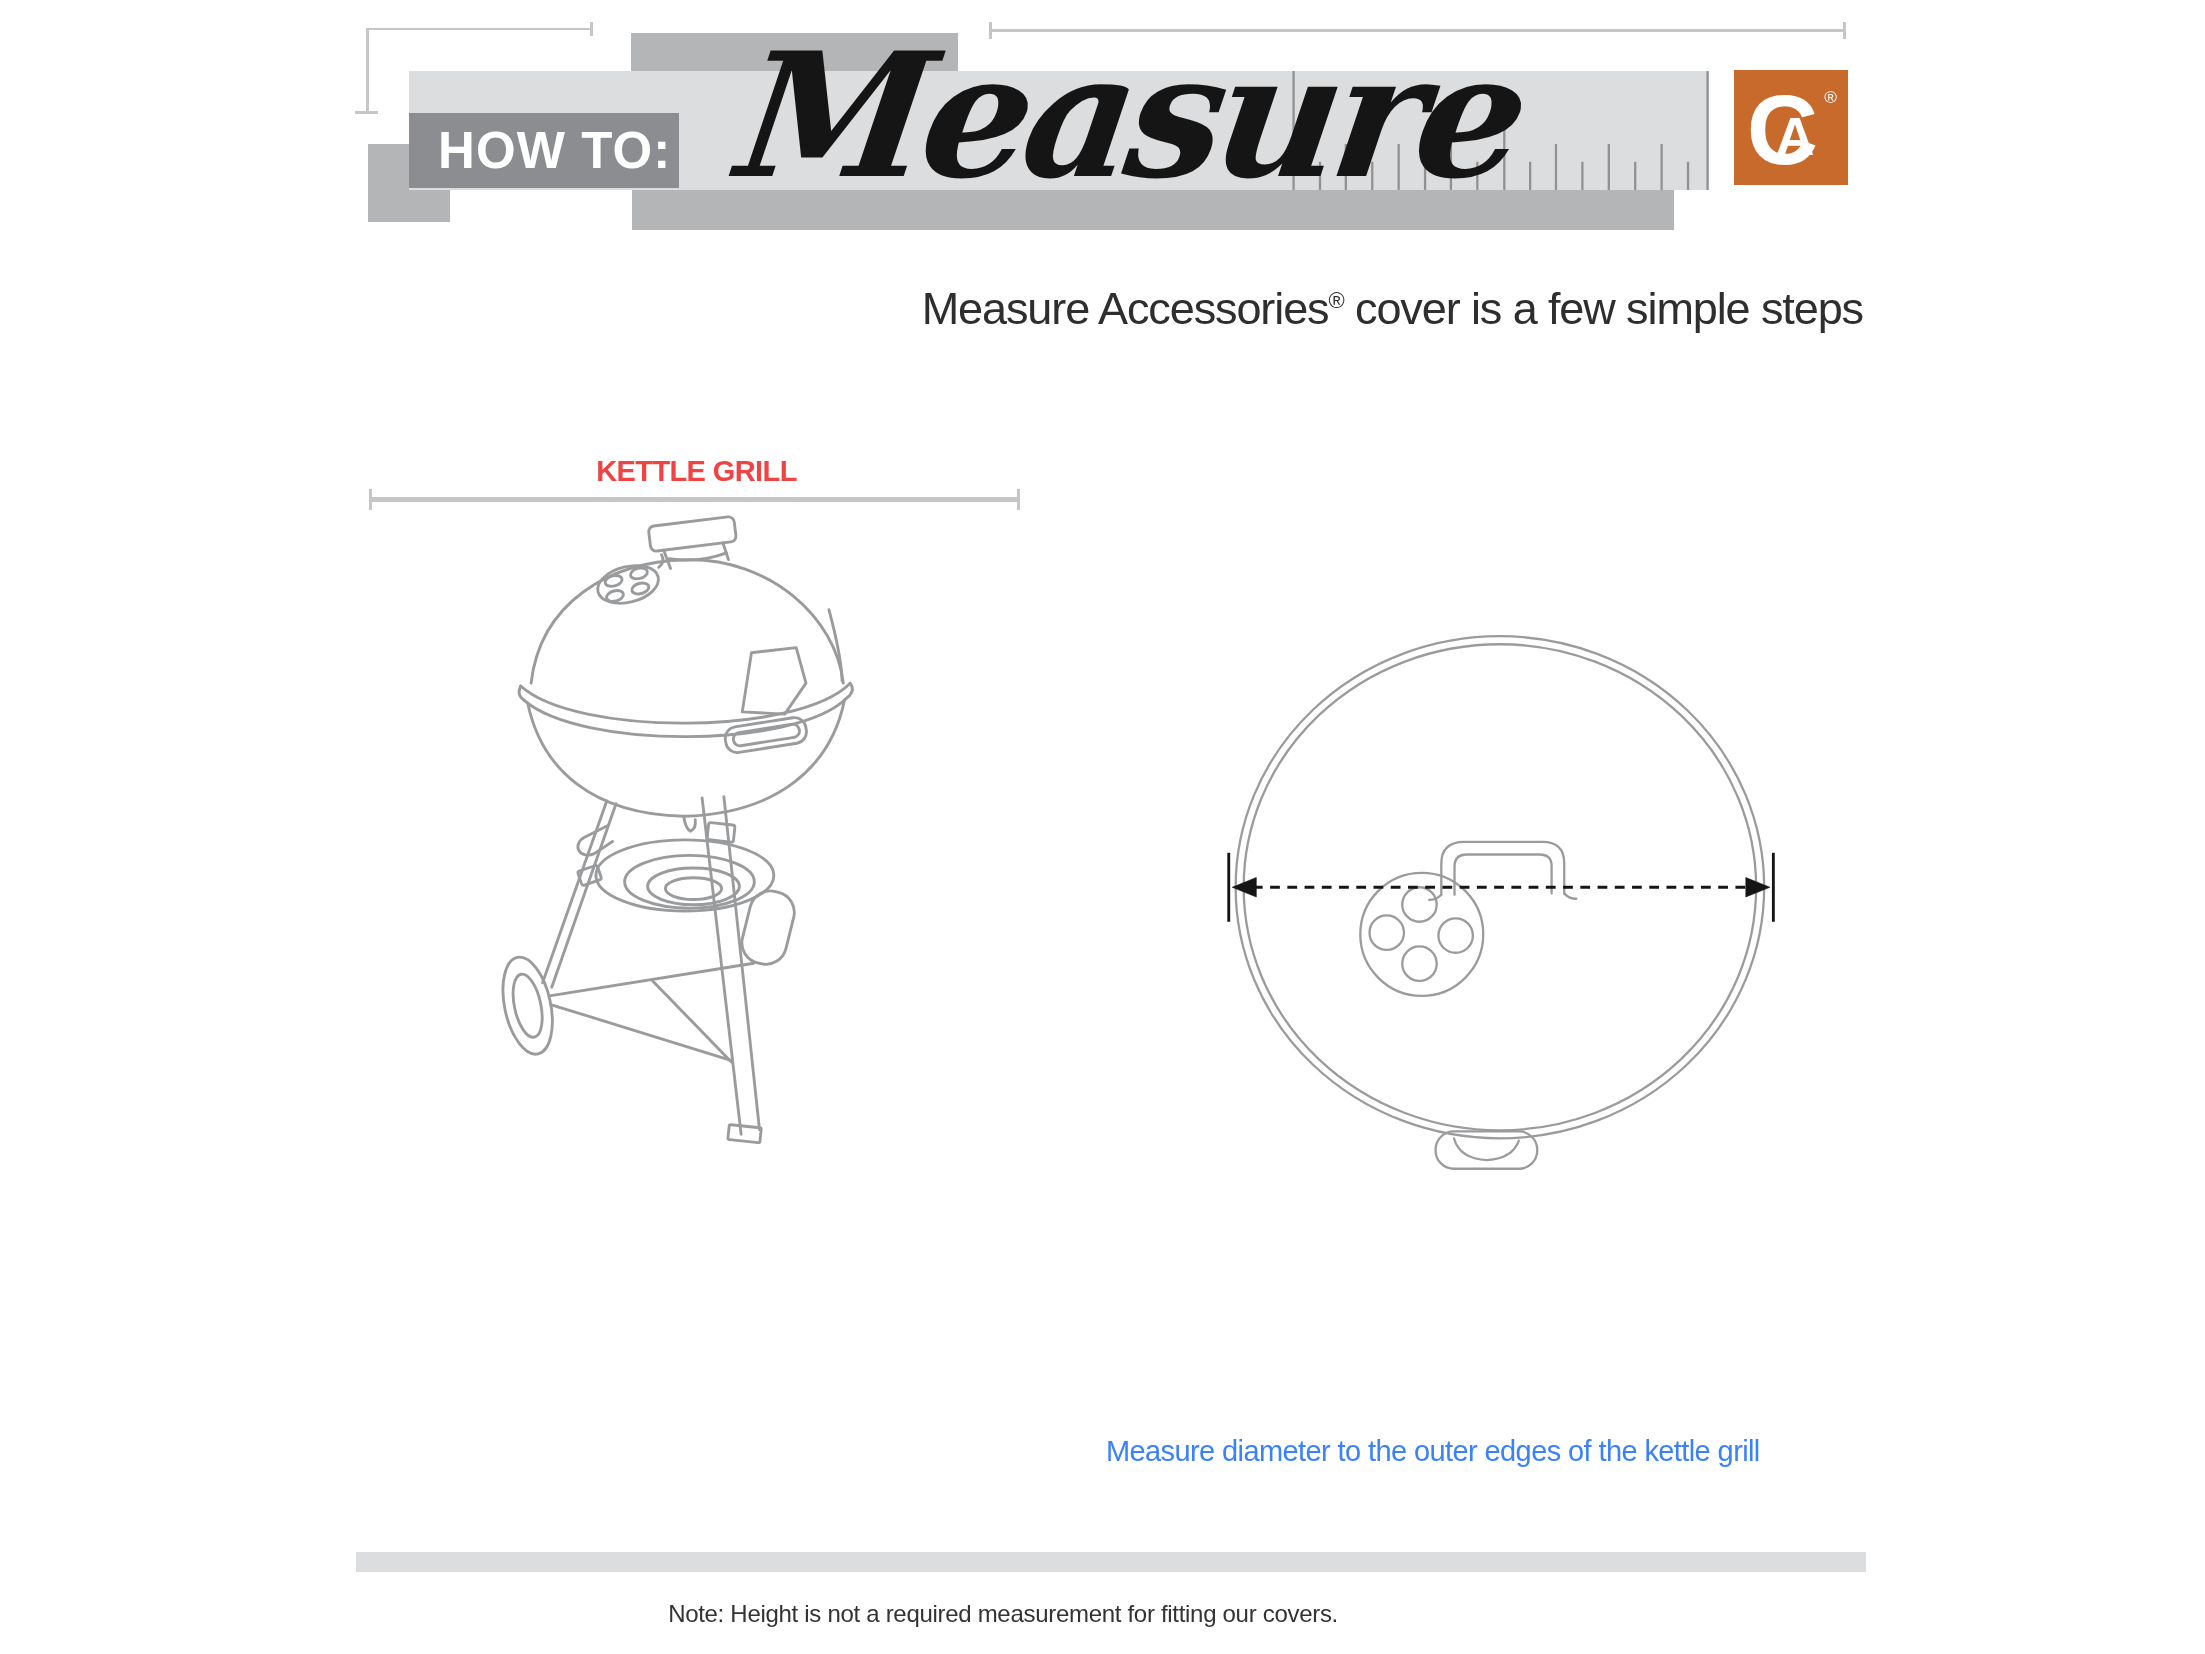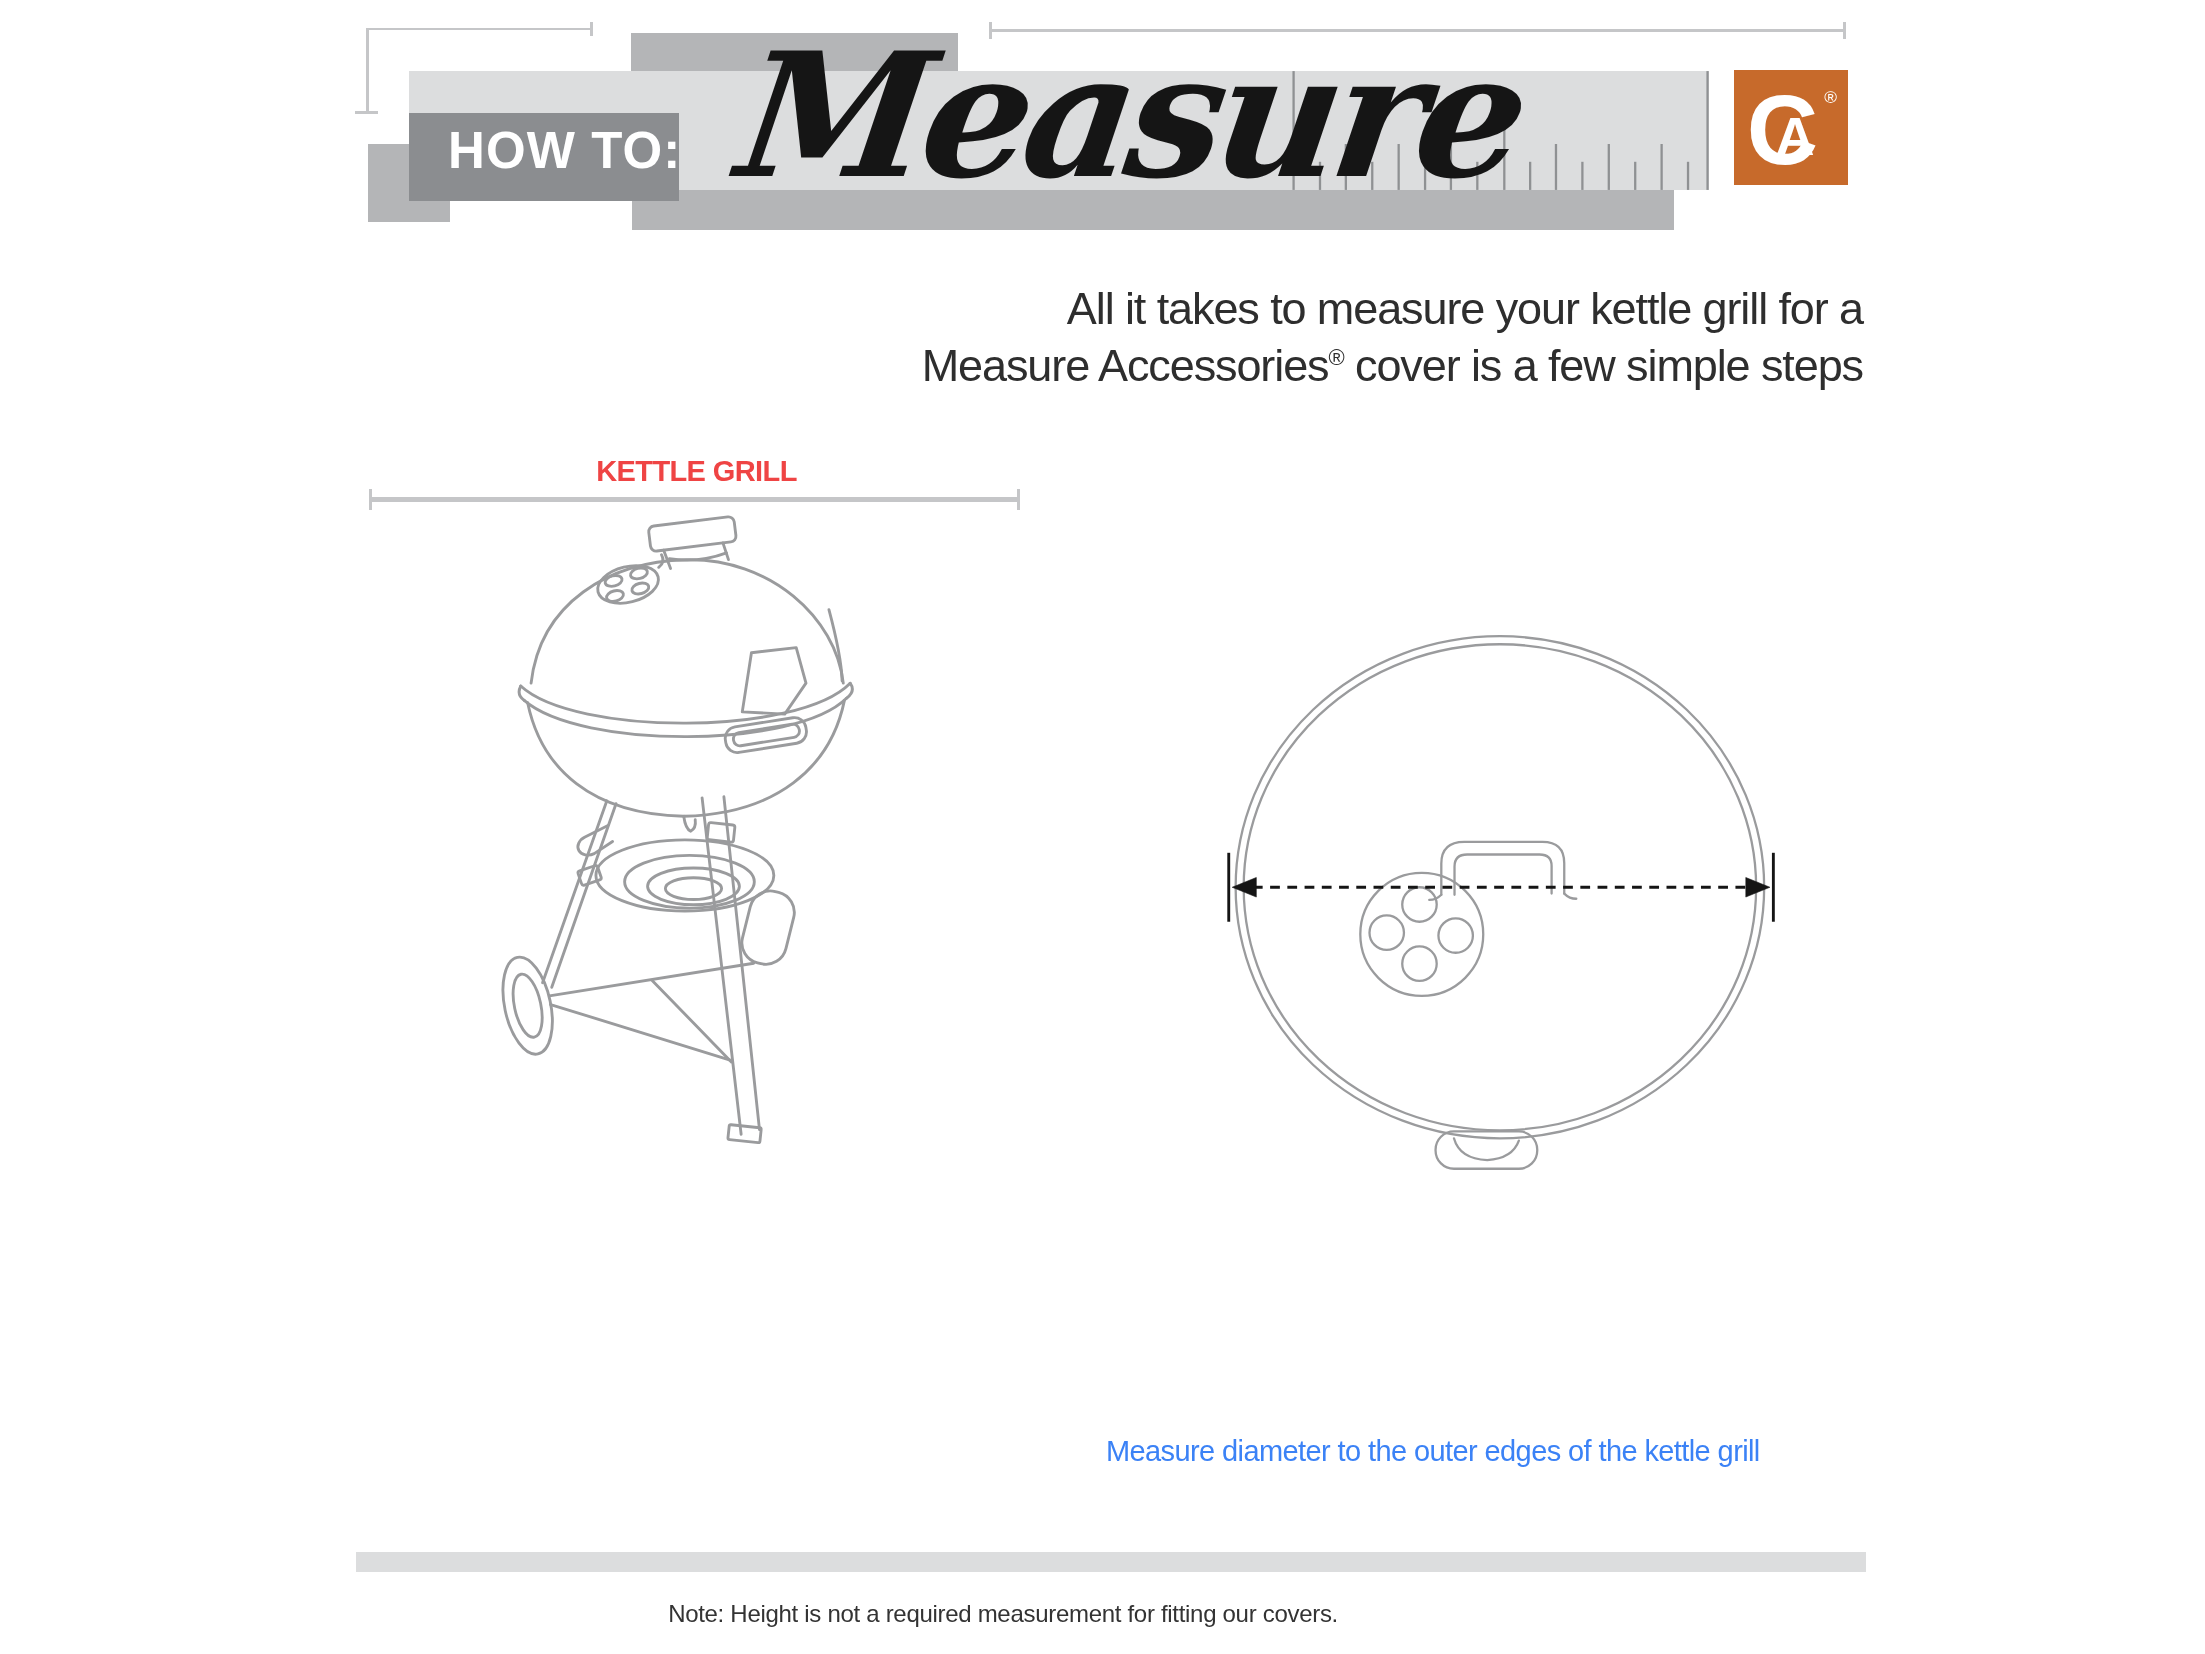--- a/index.html
+++ b/index.html
@@ -24,23 +24,23 @@
   
   .gl{background:var(--guide-gray);}
 
   
   .ribbon{left:409px;top:71px;width:1300px;height:119px;background:var(--ribbon-gray);}
   .block-top{left:631px;top:33px;width:327px;height:38px;background:var(--block-gray);}
   .block-left{left:368px;top:144px;width:82px;height:78px;background:var(--block-gray);}
   .band{left:632px;top:190px;width:1042px;height:40px;background:var(--block-gray);}
 
   .howto{
-    left:409px;top:113px;width:270px;height:88px;background:var(--howto-gray);
+    left:409px;top:113px;width:270px;height:75px;background:var(--howto-gray);
     color:#fff;font-size:51px;font-weight:bold;letter-spacing:1.1px;
-    line-height:75px;padding-left:39px;box-sizing:border-box;white-space:nowrap;
+    line-height:75px;padding-left:29px;box-sizing:border-box;white-space:nowrap;
   }
   .script-title{
     left:742px;top:30px;width:689px;
     font-family:"DejaVu Serif",serif;font-style:italic;font-weight:bold;
     font-size:172px;line-height:172px;letter-spacing:-8px;color:var(--ink);
     transform:skewX(-8deg);white-space:nowrap;
   }
   .logo{
     left:1734px;top:70px;width:114px;height:115px;background:var(--accent-orange);
   }
@@ -127,21 +127,20 @@
 
   <div class="abs logo">
     <svg width="114" height="115" viewBox="0 0 198 200">
       <text x="22" y="163" font-family="Liberation Sans, sans-serif" font-size="172" font-weight="bold" fill="#ffffff">C</text>
       <text x="106" y="148" text-anchor="middle" font-family="Liberation Sans, sans-serif" font-size="94" font-weight="bold" fill="#ffffff">A</text>
       <text x="168" y="58" text-anchor="middle" font-family="Liberation Sans, sans-serif" font-size="30" fill="#ffffff">®</text>
     </svg>
   </div>
 
   <div class="abs intro">
-    <div>All it takes to measure your kettle grill for a</div>
     <div><span>Measure Accessories</span><sup>®</sup><span> cover is a few simple steps</span></div>
   </div>
 
   <div class="abs kg-label">KETTLE GRILL</div>
   <div>
     <div class="abs gl" style="left:370px;top:497px;width:649px;height:5.2px;"></div>
     <div class="abs gl" style="left:369px;top:489px;width:3.4px;height:21px;"></div>
     <div class="abs gl" style="left:1017px;top:489px;width:3.4px;height:21px;"></div>
   </div>
 

